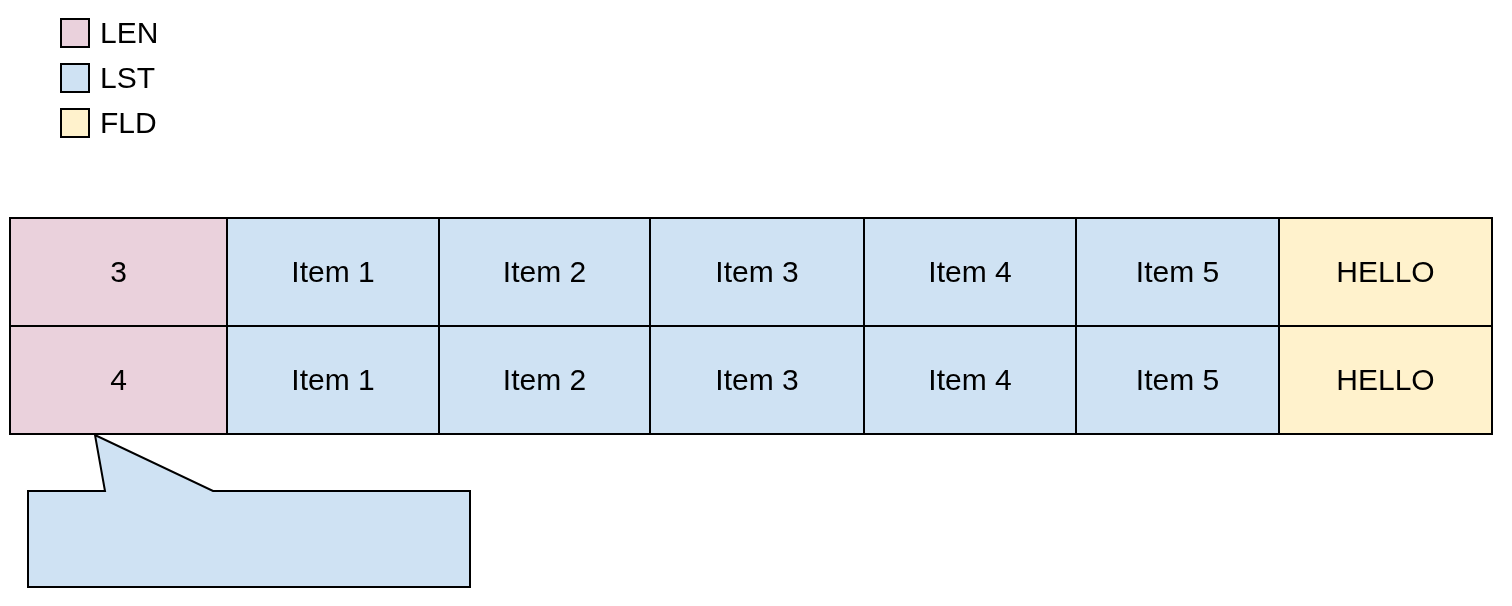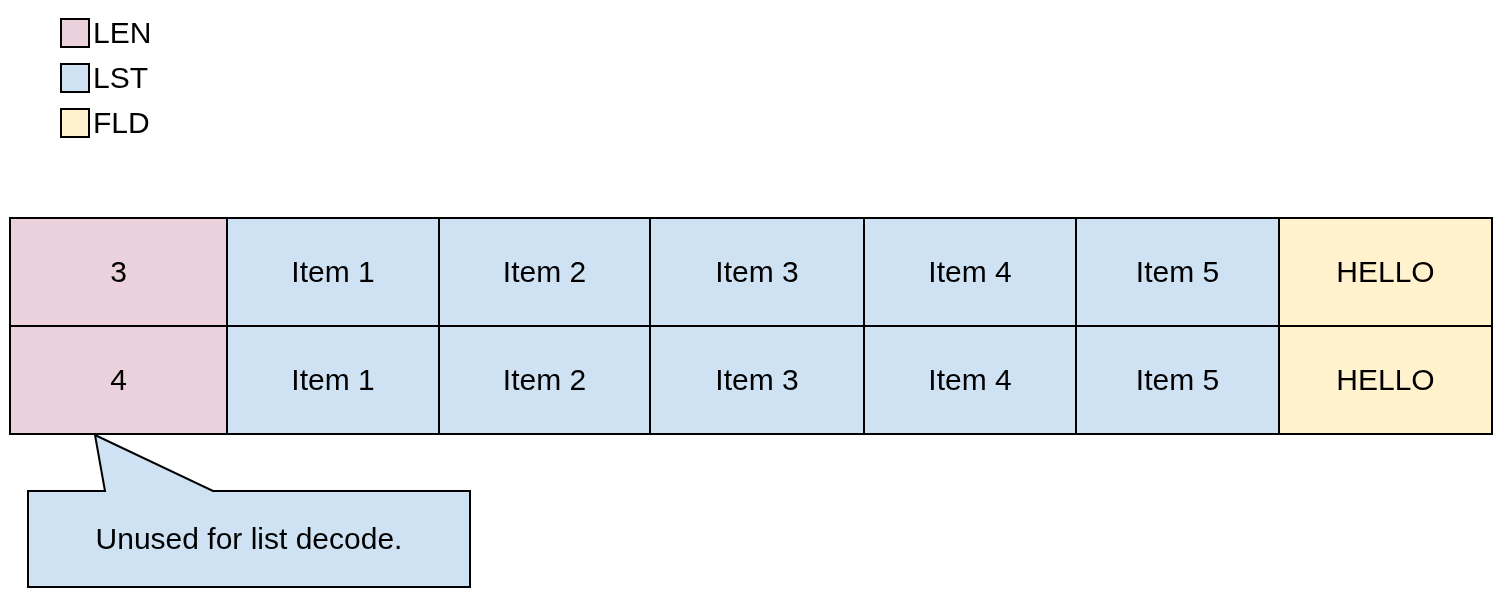--- a/index.html
+++ b/index.html
@@ -22,21 +22,21 @@
     position: absolute;
     left: 40px;
     top: 18px;
     display: flex;
     flex-direction: column;
     gap: 15px;
   }
   .legend-item {
     display: flex;
     align-items: flex-start;
-    gap: 3px;
+    gap: 10px;
     padding-left: 20px;
   }
   .legend-swatch {
     width: 30px;
     height: 30px;
     box-sizing: border-box;
     border: 2px solid #000000;
     flex: 0 0 auto;
   }
   .legend-label {
@@ -128,16 +128,15 @@
     <div class="cell" style="background-color: rgb(207, 226, 243);">Item 3</div>
     <div class="cell" style="background-color: rgb(207, 226, 243);">Item 4</div>
     <div class="cell" style="background-color: rgb(207, 226, 243);">Item 5</div>
     <div class="cell" style="background-color: rgb(255, 242, 204);">HELLO</div>
   </div>
 
   <svg class="callout-svg" viewBox="0 0 450 158" xmlns="http://www.w3.org/2000/svg" aria-hidden="true">
     <path d="M 2 58 L 79 58 L 69 2 L 187 58 L 444 58 L 444 154 L 2 154 Z" stroke="#000000" stroke-width="2" stroke-linejoin="miter" fill="#cfe2f3"></path>
   </svg>
   <div class="callout-text">
-    <span>Unused for list decode.</span>
   </div>
 
 </div>
 
 </body></html>

